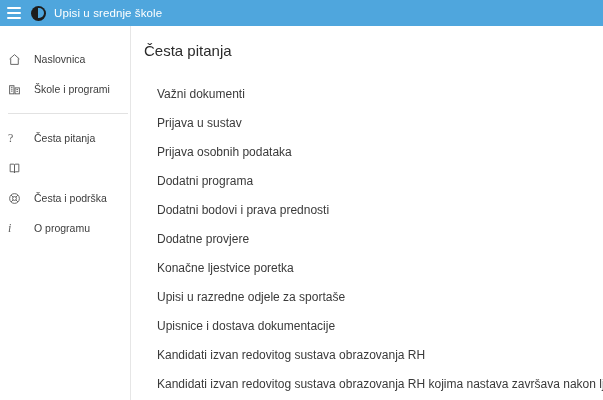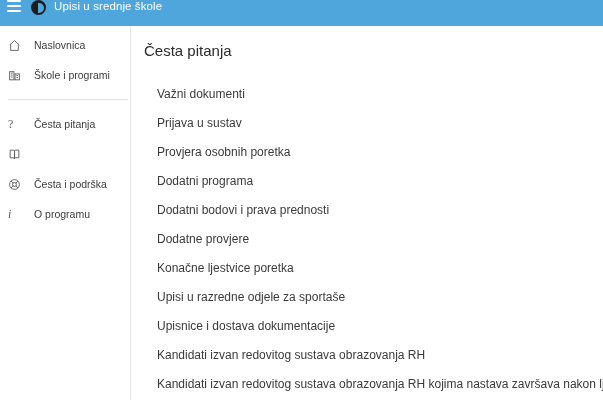--- a/index.html
+++ b/index.html
@@ -16,21 +16,21 @@
     background: #ffffff;
   }
 
   
   .topbar {
     position: absolute;
     top: 0; left: 0;
     width: 603px; height: 26px;
     background: #4fa6dd;
     display: flex;
-    align-items: flex-start;
+    align-items: center;
     padding-left: 7px;
     color: #ffffff;
   }
   .hamburger {
     width: 14px; height: 12px;
     display: flex; flex-direction: column; justify-content: space-between;
     margin-right: 10px;
     cursor: pointer;
   }
   .hamburger span {
@@ -63,21 +63,21 @@
     color: #ffffff;
     white-space: nowrap;
   }
 
   
   .sidebar {
     position: absolute;
     top: 26px; left: 0;
     width: 130px; height: 330px;
     background: #ffffff;
-    padding-top: 4px;
+    padding-top: 18px;
   }
   .nav-item {
     display: flex;
     align-items: center;
     height: 30px;
     padding-left: 8px;
     cursor: pointer;
     color: #3c3c3c;
   }
   .nav-icon {
@@ -222,21 +222,21 @@
 
   </div>
 
   <div class="v-divider"></div>
 
   <div class="content">
     <h1 class="page-title">Česta pitanja</h1>
     <ul class="faq-list">
       <li class="faq-item">Važni dokumenti</li>
       <li class="faq-item">Prijava u sustav</li>
-      <li class="faq-item">Provjera osobnih poretka</li>
+      <li class="faq-item">Prijava osobnih podataka</li>
       <li class="faq-item">Dodatni programa</li>
       <li class="faq-item">Dodatni bodovi i prava prednosti</li>
       <li class="faq-item">Dodatne provjere</li>
       <li class="faq-item">Konačne ljestvice poretka</li>
       <li class="faq-item">Upisi u razredne odjele za sportaše</li>
       <li class="faq-item">Upisnice i dostava dokumentacije</li>
       <li class="faq-item">Kandidati izvan redovitog sustava obrazovanja RH</li>
       <li class="faq-item">Kandidati izvan redovitog sustava obrazovanja RH kojima nastava završava nakon ljetnog upisnog roka</li>
       <li class="faq-item">Kandidati s teškoćama u razvoju</li>
     </ul>

